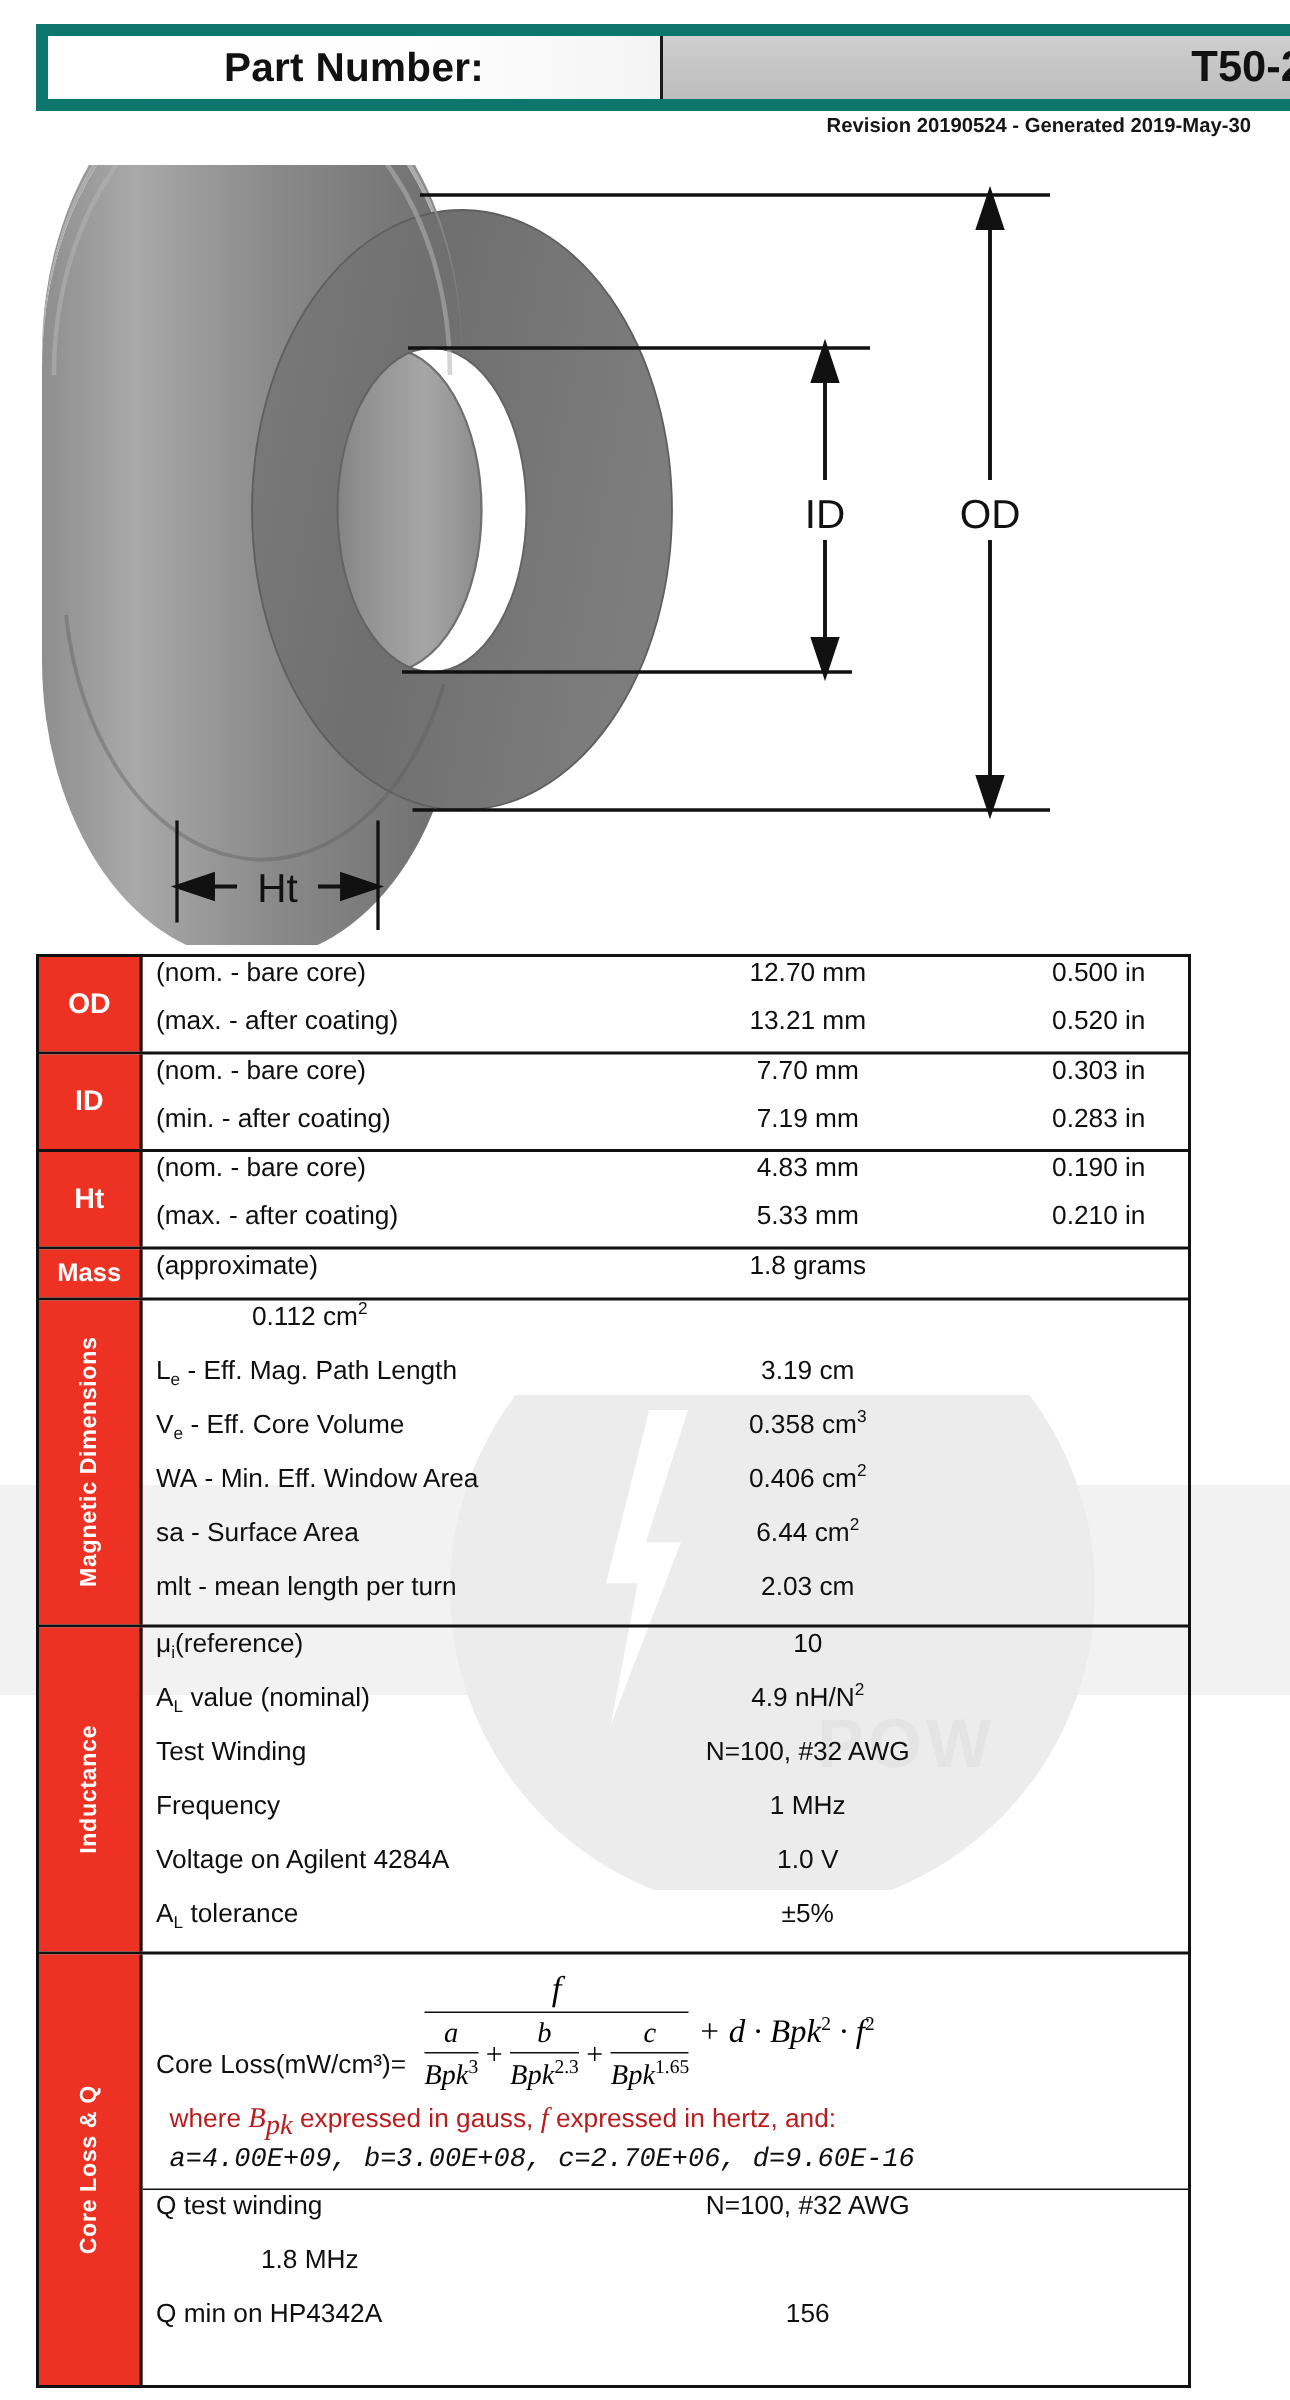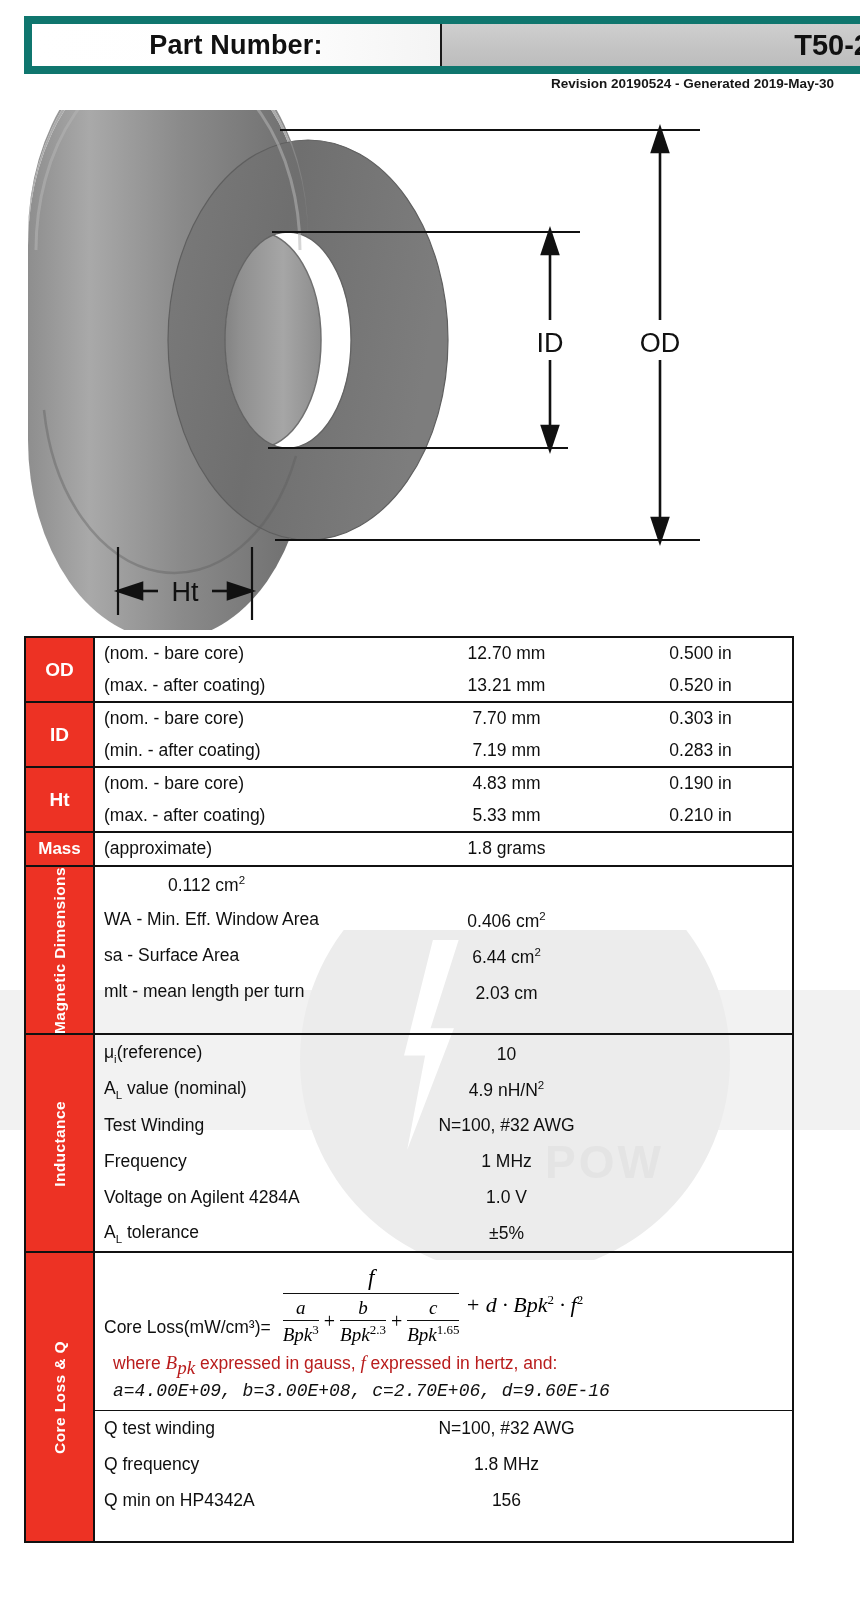--- a/index.html
+++ b/index.html
@@ -130,23 +130,24 @@
   .sect-label.horiz.small span { font-size: 17px; }
   .sect-label.vert span {
     writing-mode: vertical-rl;
     transform: rotate(180deg);
     font-size: 15.5px;
     letter-spacing: 0.4px;
   }
   .sect-body { flex: 1; background: transparent; }
   .row {
     display: flex;
-    align-items: center;
+    align-items: flex-start;
     height: 31.5px;
     padding-left: 9px;
+    gap: 32px;
   }
   .row .lbl {
     flex: 0 0 300px;
     font-size: 17.5px;
     color: #0f0f0f;
     white-space: nowrap;
   }
   .row .v1 {
     flex: 0 0 205px;
     text-align: center;
@@ -421,20 +422,30 @@
     <div class="sect">
       <div class="sect-label vert">
         <span>Magnetic Dimensions</span>
       </div>
       <div class="sect-body">
         <div class="row tall">
           <div class="v1"><span>0.112 cm</span><span class="sup">2</span></div>
           <div class="v2"></div>
         </div>
         <div class="row tall">
+          <div class="lbl"><span>L</span><span class="sub">e</span><span> - Eff. Mag. Path Length</span></div>
+          <div class="v1"><span>3.19 cm</span><span class="sup"></span></div>
+          <div class="v2"></div>
+        </div>
+        <div class="row tall">
+          <div class="lbl"><span>V</span><span class="sub">e</span><span> - Eff. Core Volume</span></div>
+          <div class="v1"><span>0.358 cm</span><span class="sup">3</span></div>
+          <div class="v2"></div>
+        </div>
+        <div class="row tall">
           <div class="lbl"><span>WA</span><span class="sub"></span><span>  - Min. Eff. Window Area</span></div>
           <div class="v1"><span>0.406 cm</span><span class="sup">2</span></div>
           <div class="v2"></div>
         </div>
         <div class="row tall">
           <div class="lbl"><span>sa</span><span class="sub"></span><span> - Surface Area</span></div>
           <div class="v1"><span>6.44 cm</span><span class="sup">2</span></div>
           <div class="v2"></div>
         </div>
         <div class="row tall">
@@ -520,21 +531,20 @@
         </div>
 
         <div class="subrule"></div>
 
         <div class="row tall">
           <div class="lbl">Q test winding</div>
           <div class="v1">N=100, #32 AWG</div>
           <div class="v2"></div>
         </div>
         <div class="row tall">
-          <div class="lbl">Q frequency</div>
           <div class="v1">1.8 MHz</div>
           <div class="v2"></div>
         </div>
         <div class="row tall">
           <div class="lbl">Q min on HP4342A</div>
           <div class="v1">156</div>
           <div class="v2"></div>
         </div>
         <div style="height:22px"></div>
 

